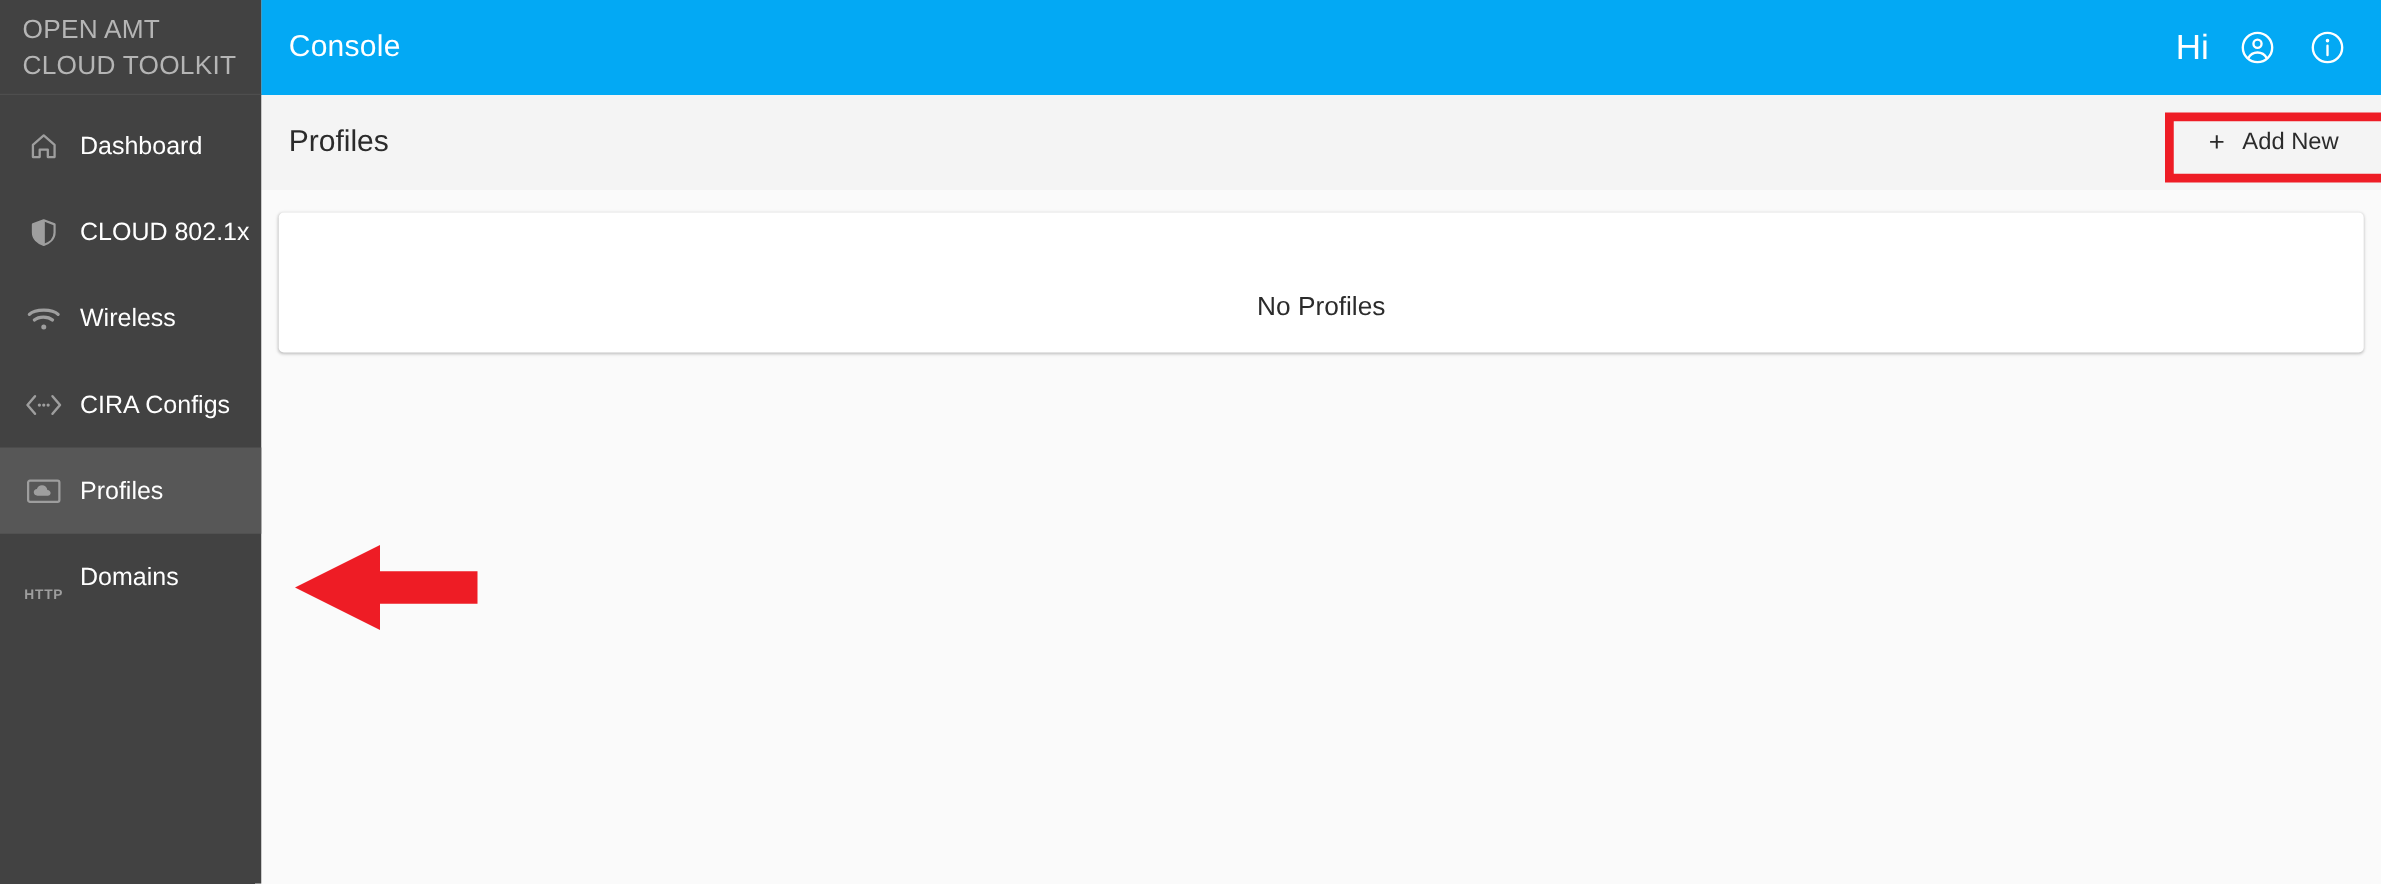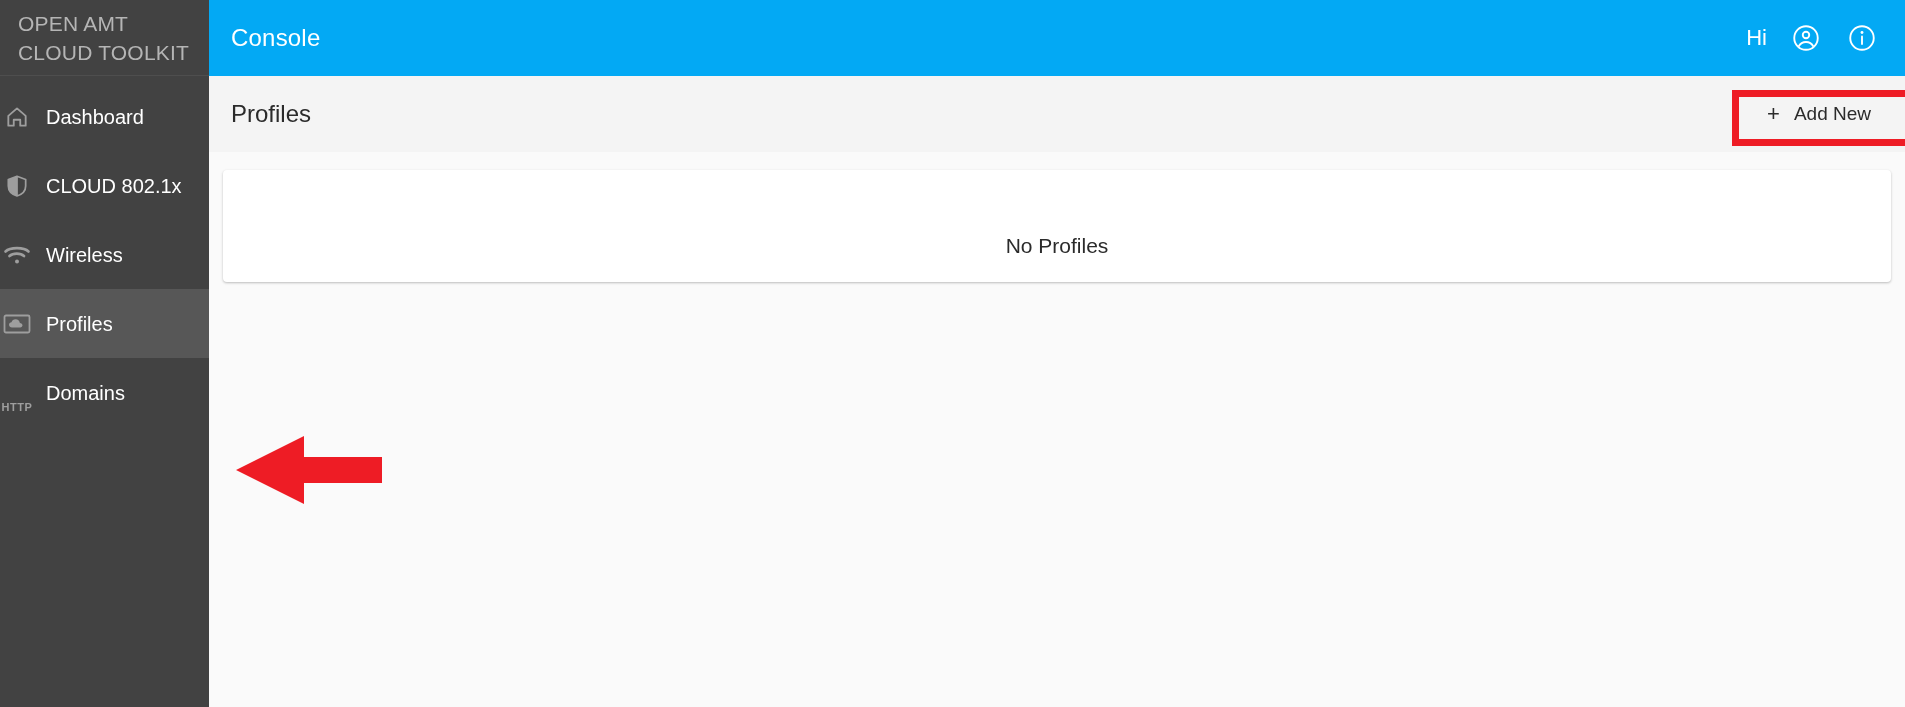--- a/index.html
+++ b/index.html
@@ -28,20 +28,21 @@
     letter-spacing: .2px;
     font-weight: 400;
     white-space: pre-line;
     border-bottom: 1px solid #4e4e4e;
   }
   .nav { padding-top: 6px; }
   .nav-item {
     display: flex;
     align-items: center;
     height: 69px;
+    padding-left: 18px;
     color: #ffffff;
     font-size: 20px;
     cursor: pointer;
     position: relative;
   }
   .nav-item.active { background: #575757; }
   .nav-icon {
     width: 34px; height: 30px;
     margin-right: 12px;
     display: flex; align-items: center; justify-content: center;
@@ -77,21 +78,21 @@
     flex: 0 0 76px;
   }
   .topbar-title {
     color: #ffffff;
     font-size: 24px;
     font-weight: 400;
     letter-spacing: .2px;
   }
   .topbar-spacer { flex: 1 1 auto; }
   .topbar-right { display: flex; align-items: center; gap: 22px; }
-  .hi-text { color: #ffffff; font-size: 22px; }
+  .hi-text { color: #ffffff; font-size: 28px; }
   .icon-btn {
     width: 34px; height: 34px;
     display: flex; align-items: center; justify-content: center;
     color: #ffffff;
     cursor: pointer;
   }
 
   .toolbar {
     height: 76px;
     flex: 0 0 76px;
@@ -190,20 +191,32 @@
         <span class="nav-icon">
           <svg width="28" height="24" viewBox="0 0 28 22" fill="none" stroke="currentColor" stroke-linecap="round">
             <path d="M2.5 7.5 C7 3 21 3 25.5 7.5" stroke-width="2.6"></path>
             <path d="M6.5 12 C10 8.8 17.5 8.8 21 12" stroke-width="2.6"></path>
             <circle cx="14" cy="17.6" r="2" fill="currentColor" stroke="none"></circle>
           </svg>
         </span>
         <span class="nav-label">Wireless</span>
       </div>
 
+      <div class="nav-item">
+        <span class="nav-icon">
+          <svg width="30" height="20" viewBox="0 0 30 20" fill="none" stroke="currentColor" stroke-width="2" stroke-linecap="round" stroke-linejoin="round">
+            <path d="M8 3 L2 10 L8 17"></path>
+            <path d="M22 3 L28 10 L22 17"></path>
+            <circle cx="11.5" cy="10" r="1.3" fill="currentColor" stroke="none"></circle>
+            <circle cx="15" cy="10" r="1.3" fill="currentColor" stroke="none"></circle>
+            <circle cx="18.5" cy="10" r="1.3" fill="currentColor" stroke="none"></circle>
+          </svg>
+        </span>
+        <span class="nav-label">CIRA Configs</span>
+      </div>
 
       <div class="nav-item active">
         <span class="nav-icon">
           <svg width="28" height="24" viewBox="0 0 28 24" fill="none" stroke="currentColor" stroke-width="1.8">
             <rect x="1.5" y="3.5" width="25" height="17" rx="1.5"></rect>
             <path d="M9 15.5 C7.3 15.5 6 14.3 6 12.8 C6 11.4 7.1 10.3 8.5 10.2 C9 8.4 10.6 7.2 12.6 7.2 C14.8 7.2 16.6 8.8 16.9 10.9 C18.4 11 19.5 12.1 19.5 13.3 C19.5 14.5 18.5 15.5 17.2 15.5 Z" fill="currentColor" stroke="none"></path>
           </svg>
         </span>
         <span class="nav-label">Profiles</span>
       </div>

